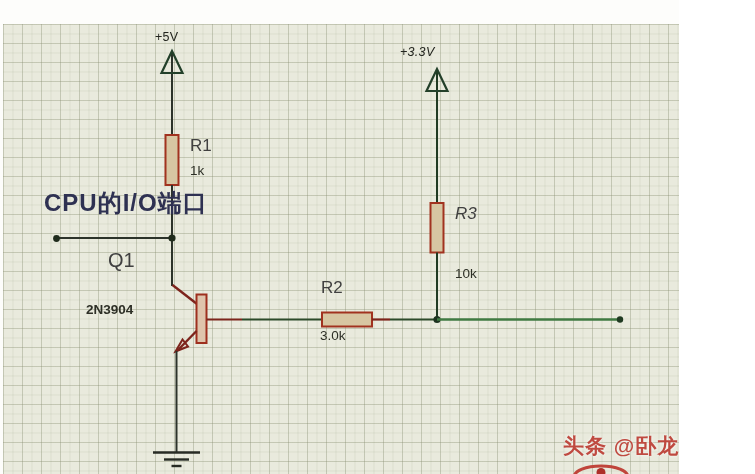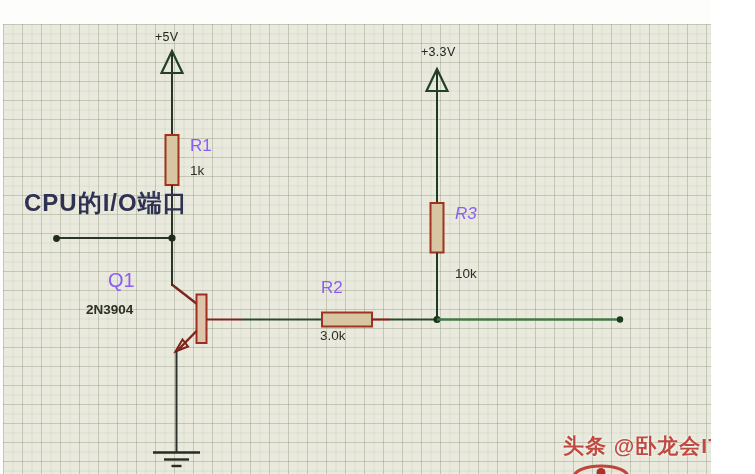--- a/index.html
+++ b/index.html
@@ -5,40 +5,39 @@
   html,body{margin:0;padding:0;}
   body{
     font-family:"Liberation Sans","DejaVu Sans",sans-serif;
     background:#ffffff;
   }
   .screen{
     position:relative;
     width:679px;height:474px;
     background:#fdfdfb;
     overflow:hidden;
-    padding-left:32px;
   }
   .grid-area{
     position:absolute;
     left:3px;top:24px;
     width:746px;height:450px;
     background-color:#e9eadd;
     background-image:
       linear-gradient(rgba(140,148,118,.30) 1px, transparent 1px),
       linear-gradient(90deg, rgba(140,148,118,.30) 1px, transparent 1px),
       linear-gradient(rgba(140,148,118,.15) 1px, transparent 1px),
       linear-gradient(90deg, rgba(140,148,118,.15) 1px, transparent 1px);
     background-size:19px 19px,19px 19px,9.5px 9.5px,9.5px 9.5px;
   }
   svg.wires{position:absolute;left:0;top:0;}
   .lbl{position:absolute;white-space:nowrap;line-height:1.05;}
   .lbl-pwr{font-size:12.5px;color:#23251f;letter-spacing:.3px;}
-  .lbl-ref{font-size:17px;color:#8b5cf6;text-align:right;}
+  .lbl-ref{font-size:17px;color:#404040;text-align:right;}
   .lbl-val{font-size:13.5px;color:#2d2f26;}
-  .lbl-cpu{font-size:24px;font-weight:bold;color:#2e3152;letter-spacing:1px;}
+  .lbl-cpu{font-size:24px;font-weight:bold;color:#2e3152;letter-spacing:1px;margin-left:20px;}
   .lbl-out{font-size:23px;font-weight:bold;color:#b2332b;letter-spacing:1px;}
   .lbl-wm{
     font-size:21px;font-weight:bold;color:#bf4a40;letter-spacing:1px;
     text-shadow:0 0 3px rgba(255,255,255,.9);
   }
 </style>
 </head>
 <body>
 
 <div class="screen">
@@ -106,26 +105,26 @@
       <line x1="711" y1="468" x2="733" y2="468" stroke="#7273c4" stroke-width="1.5"></line>
     </g>
 
     <g>
       <ellipse cx="601" cy="477" rx="27" ry="11" fill="none" stroke="#c0453b" stroke-width="3"></ellipse>
       <circle cx="601" cy="472.5" r="4.5" fill="#ad3029"></circle>
     </g>
   </svg>
 
   <div class="lbl lbl-pwr" style="left:155px;top:31px;">+5V</div>
-  <div class="lbl lbl-pwr" style="left:421px;top:46px;">+3.3V</div>
+  <div class="lbl lbl-pwr" style="left:400px;top:46px;font-style:italic;">+3.3V</div>
 
   <div class="lbl lbl-ref" style="left:190px;top:137px;">R1</div>
   <div class="lbl lbl-val" style="left:190px;top:164px;">1k</div>
 
-  <div class="lbl lbl-ref" style="left:108px;top:270px;font-size:20px;">Q1</div>
+  <div class="lbl lbl-ref" style="left:108px;top:250px;font-size:20px;">Q1</div>
   <div class="lbl lbl-val" style="left:86px;top:303px;font-weight:bold;">2N3904</div>
 
   <div class="lbl lbl-ref" style="left:321px;top:279px;">R2</div>
   <div class="lbl lbl-val" style="left:320px;top:329px;">3.0k</div>
 
   <div class="lbl lbl-ref" style="left:455px;top:205px;font-style:italic;">R3</div>
   <div class="lbl lbl-val" style="left:455px;top:228px;margin-top:39px;">10k</div>
 
   <div class="lbl lbl-cpu" style="left:24px;top:190px;">CPU的I/O端口</div>
 

